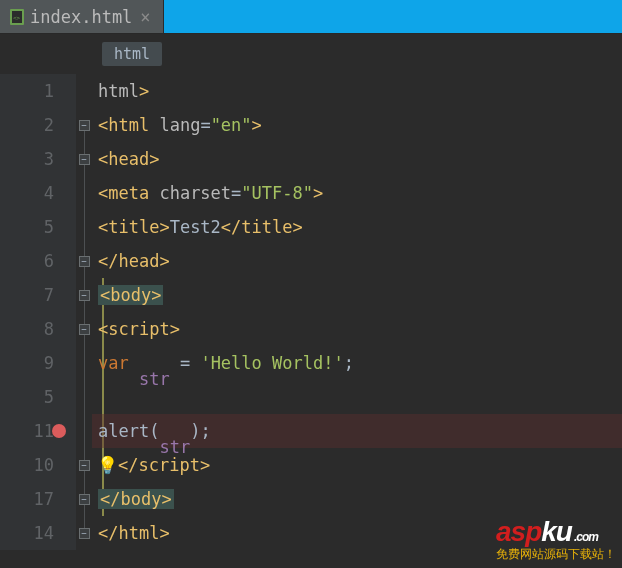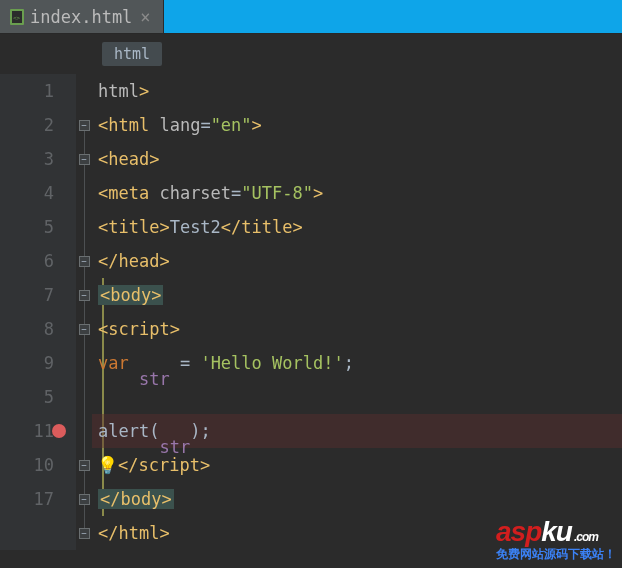--- a/index.html
+++ b/index.html
@@ -165,21 +165,21 @@
   }
   .watermark .brand {
     font-size: 28px;
     font-style: italic;
     font-weight: bold;
     letter-spacing: -1px;
   }
   .watermark .brand .r1 { color: #d21e1e; }
   .watermark .brand .w1 { color: #ffffff; }
   .watermark .tld { font-size: 12px; color: #fff; margin-left: 2px; vertical-align: baseline; }
-  .watermark .sub { font-size: 12px; color: #3b82f6; margin-top: 2px; font-weight: bold; }
+  .watermark .sub { font-size: 12px; color: #eab308; margin-top: 2px; }
 </style>
 </head>
 <body>
 
 <div class="tab-bar">
   <div class="tab">
     <span class="file-icon">
       <svg width="14" height="16" viewBox="0 0 14 16">
           <rect x="0" y="0" width="14" height="16" fill="#6a9e4f" rx="1"></rect>
           <rect x="2" y="2" width="10" height="12" fill="#2b2b2b"></rect>
@@ -229,20 +229,23 @@
       </div>
     <div class="gutter-row">
         <span class="breakpoint"></span>
         <span class="lineno">11</span>
       </div>
     <div class="gutter-row">
         <span class="lineno">10</span>
       </div>
     <div class="gutter-row">
         <span class="lineno">17</span>
+      </div>
+    <div class="gutter-row">
+        <span class="lineno">14</span>
       </div>
   </div>
 
   <div class="fold-col">
     <div class="fold-cell"></div>
     <div class="fold-cell">
         <span class="fold-line-v fl-down"></span>
         <span class="fold-btn">−</span>
       </div>
     <div class="fold-cell">

